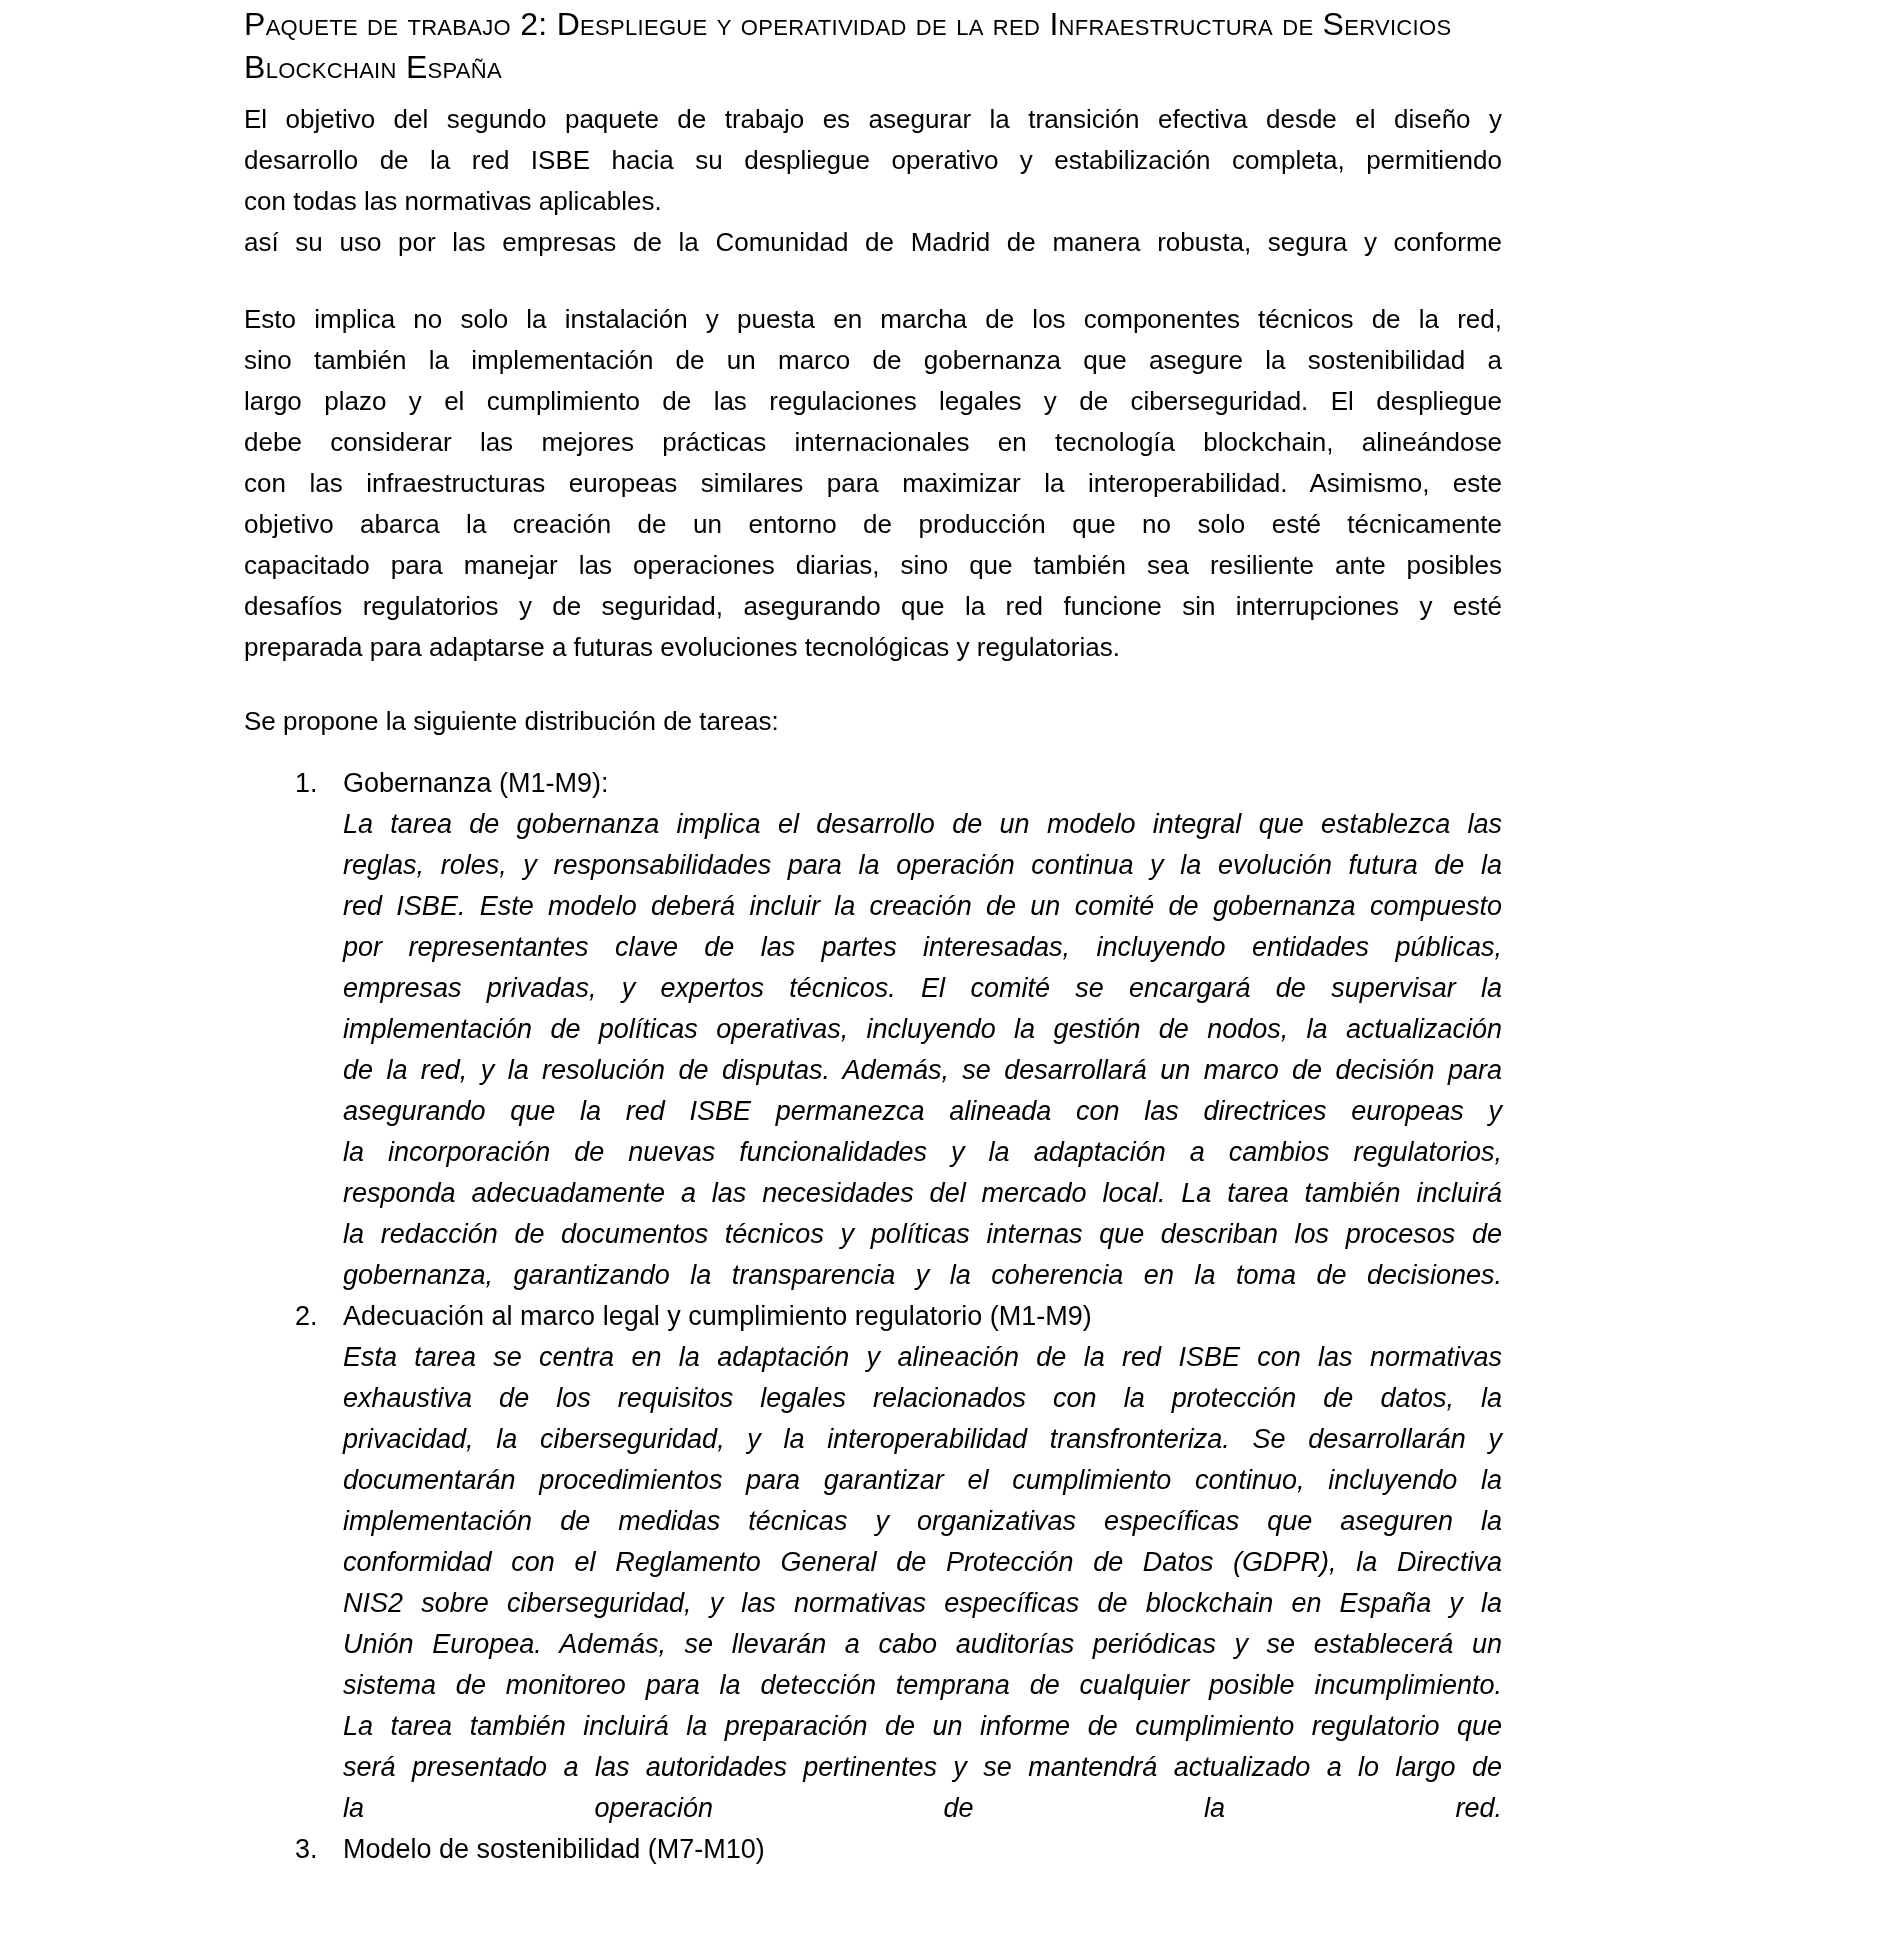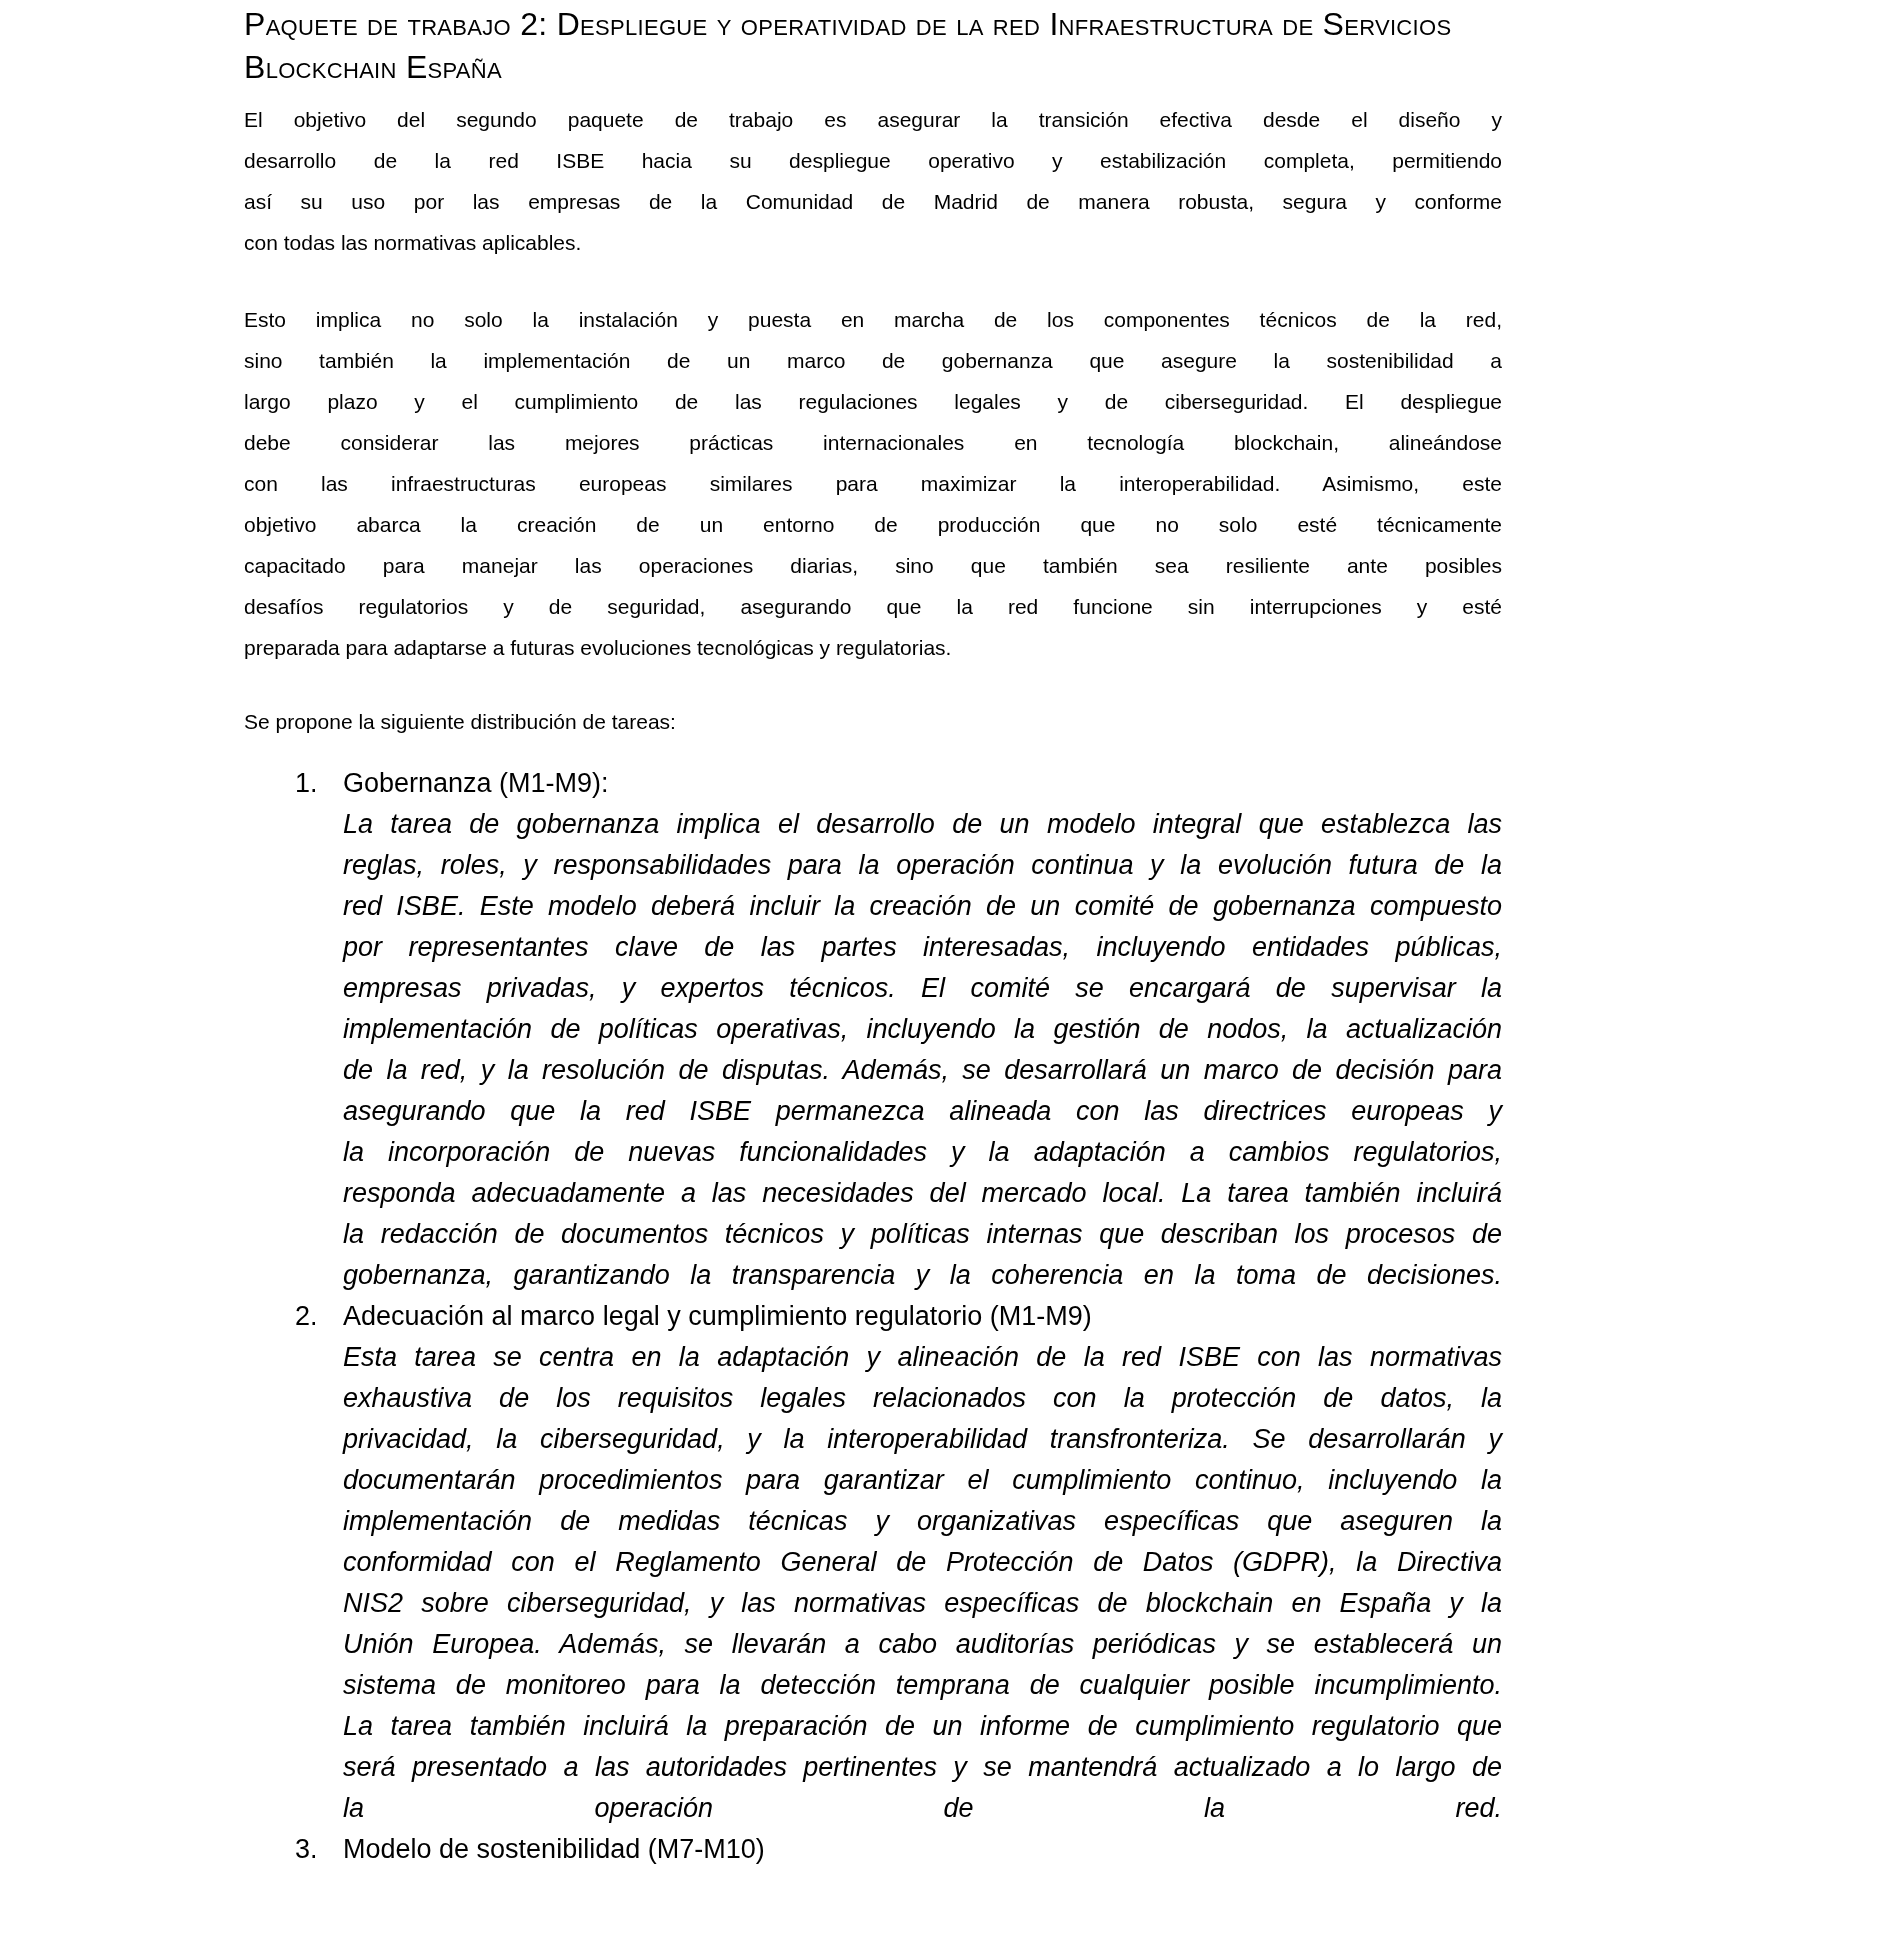--- a/index.html
+++ b/index.html
@@ -27,21 +27,21 @@
     font-weight: normal;
     font-variant: small-caps;
     margin: 0 0 10px 0;
     letter-spacing: 0.3px;
   }
   .title .title-line {
     display: block;
     white-space: nowrap;
   }
   .para {
-    font-size: 21px;
+    font-size: 26px;
     line-height: 41px;
     margin: 0;
   }
   .para .line {
     text-align: justify;
     text-align-last: justify;
   }
   .para .line--last,
   .list-item .line--last {
     text-align-last: left;
@@ -76,22 +76,22 @@
 
 <div class="page">
   <h1 class="title">
     <span class="title-line">Paquete de trabajo 2: Despliegue y operatividad de la red Infraestructura de Servicios</span>
     <span class="title-line">Blockchain España</span>
   </h1>
   <div id="paragraphs">
       <div class="para para-1">
         <div class="line">El objetivo del segundo paquete de trabajo es asegurar la transición efectiva desde el diseño y</div>
         <div class="line">desarrollo de la red ISBE hacia su despliegue operativo y estabilización completa, permitiendo</div>
+        <div class="line line--last">con todas las normativas aplicables.</div>
         <div class="line">así su uso por las empresas de la Comunidad de Madrid de manera robusta, segura y conforme</div>
-        <div class="line line--last">con todas las normativas aplicables.</div>
       </div>
       <div class="para para-2">
         <div class="line">Esto implica no solo la instalación y puesta en marcha de los componentes técnicos de la red,</div>
         <div class="line">sino también la implementación de un marco de gobernanza que asegure la sostenibilidad a</div>
         <div class="line">largo plazo y el cumplimiento de las regulaciones legales y de ciberseguridad. El despliegue</div>
         <div class="line">debe considerar las mejores prácticas internacionales en tecnología blockchain, alineándose</div>
         <div class="line">con las infraestructuras europeas similares para maximizar la interoperabilidad. Asimismo, este</div>
         <div class="line">objetivo abarca la creación de un entorno de producción que no solo esté técnicamente</div>
         <div class="line">capacitado para manejar las operaciones diarias, sino que también sea resiliente ante posibles</div>
         <div class="line">desafíos regulatorios y de seguridad, asegurando que la red funcione sin interrupciones y esté</div>

